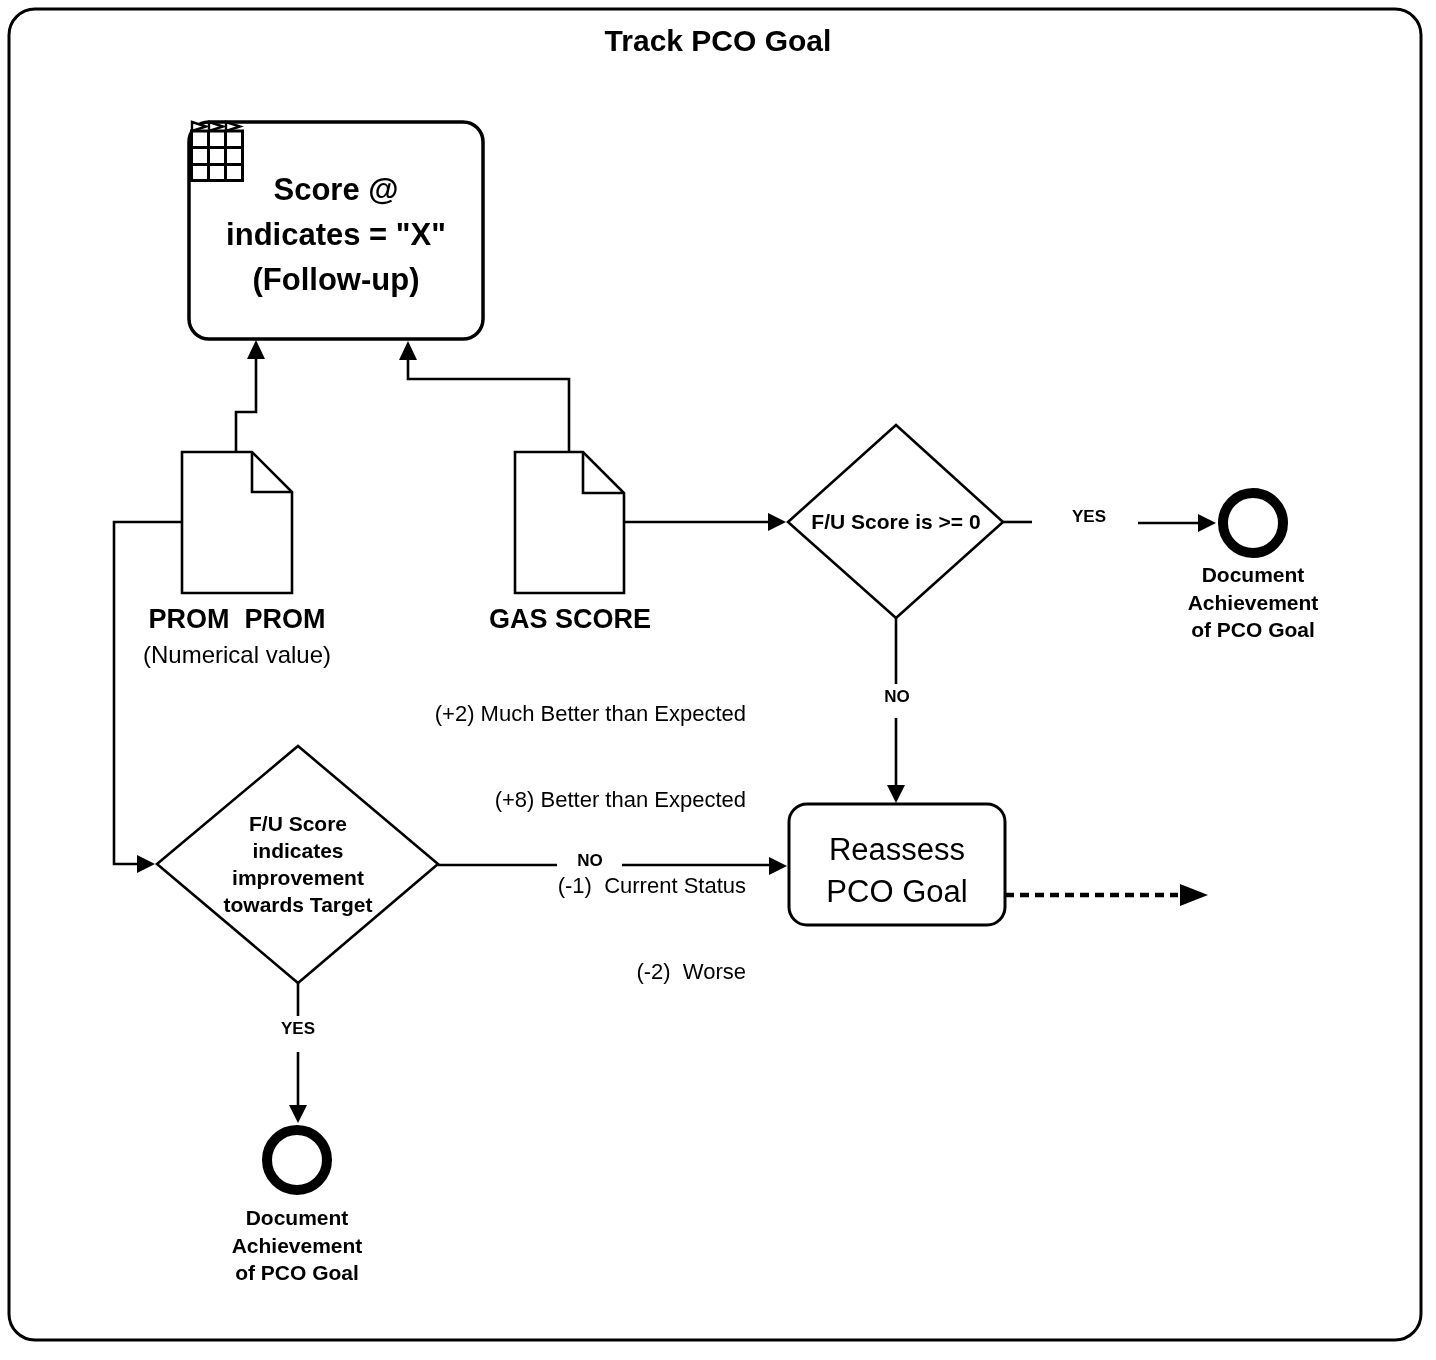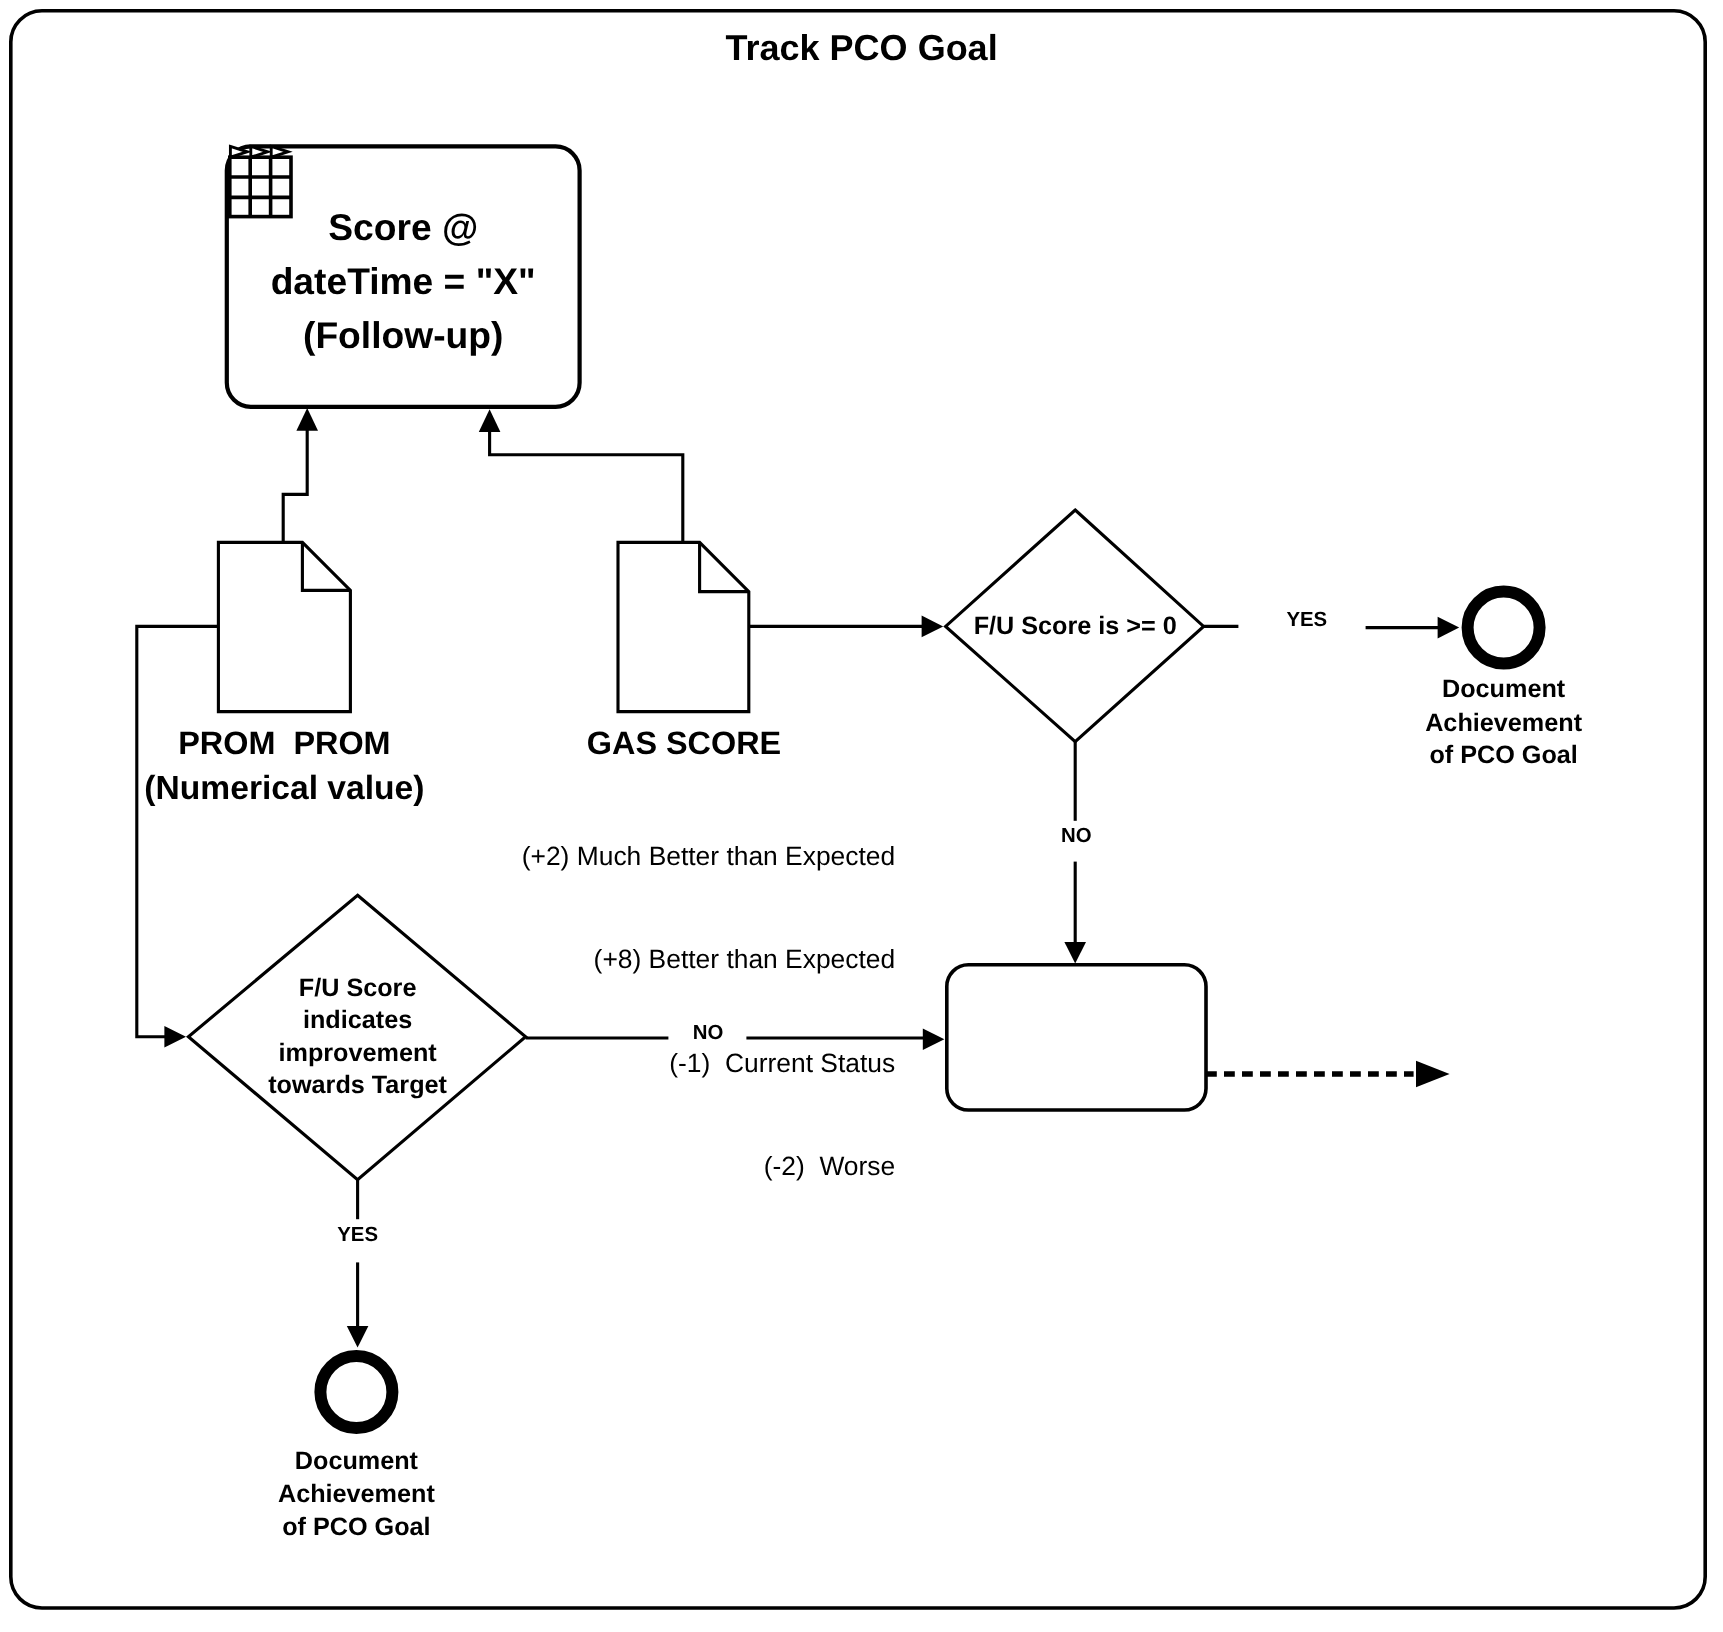--- a/index.html
+++ b/index.html
@@ -34,22 +34,22 @@
   .box-text {
     font-size: 31px;
     font-weight: bold;
     line-height: 45px;
   }
   .doc-label {
     font-size: 27px;
     font-weight: bold;
   }
   .doc-sub {
-    font-size: 28px;
-    font-weight: bold;
+    font-size: 24px;
+    font-weight: normal;
     text-align: center;
   }
   .gas-list {
     position: absolute;
     font-size: 22px;
     line-height: 28.6px;
     text-align: right;
     white-space: pre-wrap;
   }
   .diamond-text {
@@ -177,21 +177,21 @@
     
     <g>
       <path d="M1005,895 H1178" fill="none" stroke="#000" stroke-width="4.5" stroke-dasharray="9 6"></path>
       <polygon points="1208,895 1180,884 1180,906" fill="#000"></polygon>
     </g>
   </svg>
 
   <div class="lbl title" style="left:418px; top:24px; width:600px;">Track PCO Goal</div>
 
   <div class="lbl box-text" style="left:189px; top:167px; width:294px;">Score @
-dateTime = "X"
+indicates = "X"
 (Follow-up)</div>
 
   <div class="lbl doc-label" style="left:117px; top:604px; width:240px;">PROM  PROM</div>
   <div class="lbl doc-sub" style="left:117px; top:641px; width:240px;">(Numerical value)</div>
 
   <div class="lbl doc-label" style="left:450px; top:604px; width:240px;">GAS SCORE</div>
 
   <div class="gas-list" style="left:406px; top:643px; width:340px;">
     <div>(+2) Much Better than Expected</div>
     <div>(+8) Better than Expected</div>
@@ -201,20 +201,22 @@
 
   <div class="lbl diamond-text" style="left:786px; top:508px; width:220px;">F/U Score is &gt;= 0</div>
 
   <div class="lbl branch-label" style="left:1059px; top:507px; width:60px;">YES</div>
   <div class="lbl branch-label" style="left:866px; top:687px; width:62px;">NO</div>
 
   <div class="lbl event-caption" style="left:1153px; top:561px; width:200px;">Document
 Achievement
 of PCO Goal</div>
 
+  <div class="lbl reassess-text" style="left:789px; top:829px; width:216px;">Reassess
+PCO Goal</div>
 
   <div class="lbl branch-label" style="left:559px; top:851px; width:62px;">NO</div>
 
   <div class="lbl diamond-text" style="left:198px; top:810px; width:200px;">F/U Score
 indicates
 improvement
 towards Target</div>
 
   <div class="lbl branch-label" style="left:267px; top:1019px; width:62px;">YES</div>
 

